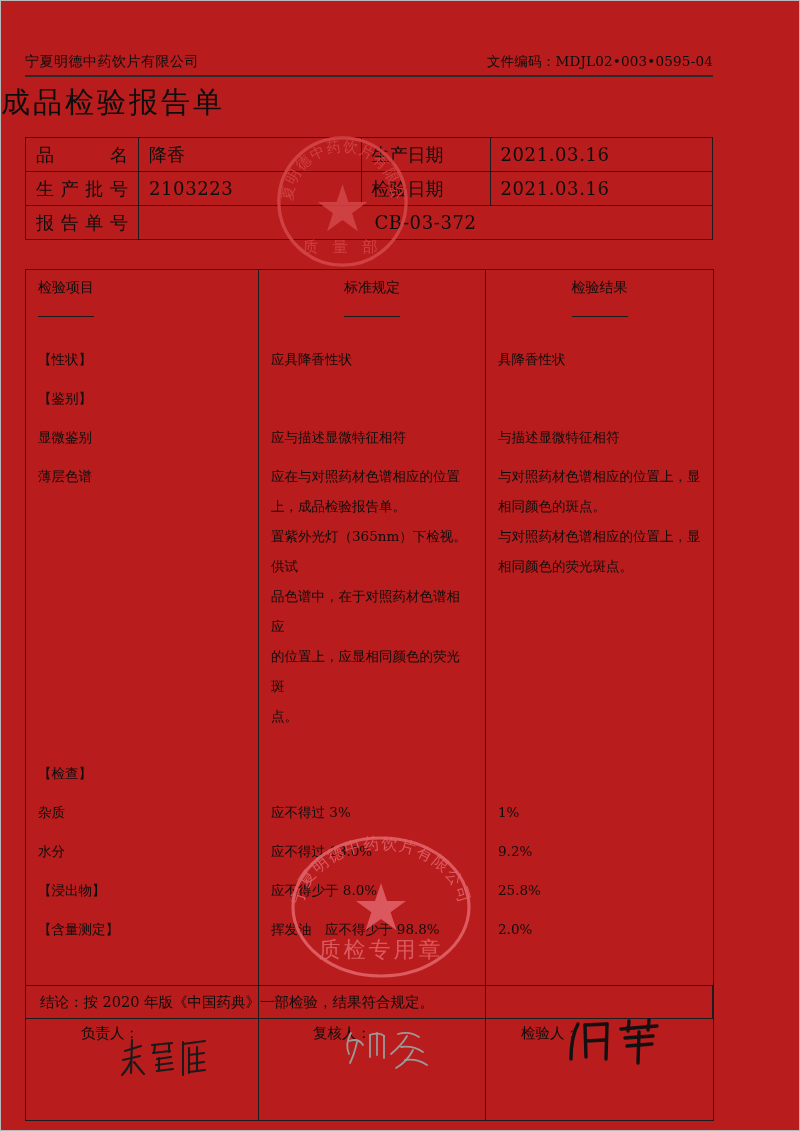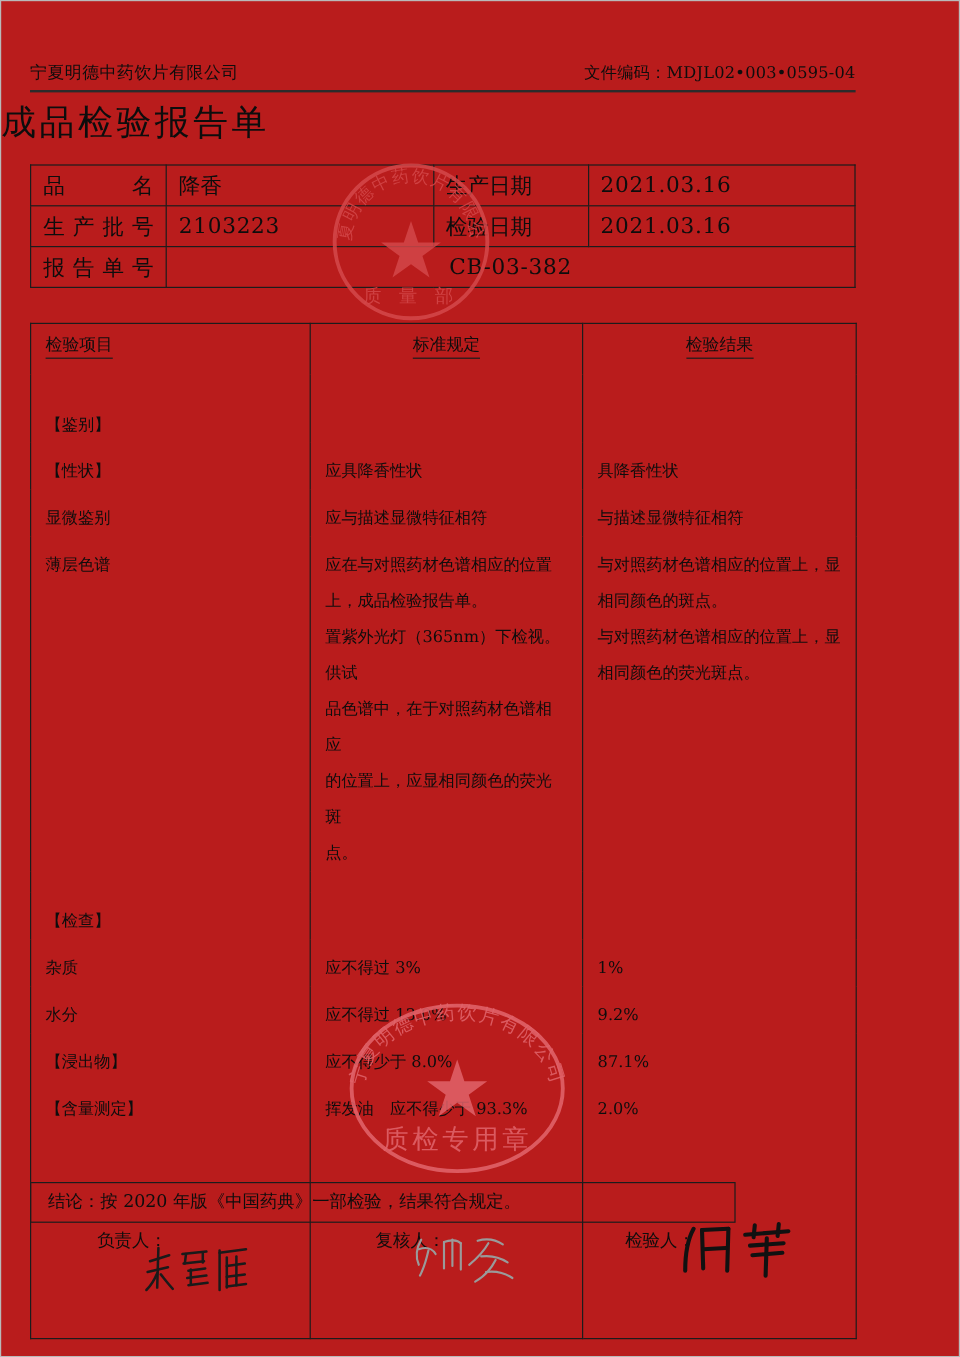--- a/index.html
+++ b/index.html
@@ -106,36 +106,36 @@
   .col-item { width: 233px; }
   .col-spec { width: 227px; }
   .col-res  { width: 228px; }
 
   .cell-pad { padding: 9px 12px 0 12px; }
 
   .hdr-row td { height: 42px; }
   .hdr-txt {
     display: inline-block;
     border-bottom: 1px solid #1c1c1c;
-    padding-bottom: 1px;
+    padding-bottom: 19px;
     font-size: 14px;
   }
   .hdr-center { text-align: center; }
 
   .line { line-height: 30px; white-space: nowrap; }
   .para { line-height: 30px; }
 
   .spacer-row td { height: 18px; }
 
   
   .conclusion {
     position: absolute;
     left: 24px;
     top: 984px;
-    width: 588px;
+    width: 688px;
     box-sizing: border-box;
     border: 1px solid #1c1c1c;
     height: 34px;
     line-height: 33px;
     padding-left: 14px;
     font-size: 14.5px;
   }
 
   
   .sign-row {
@@ -189,21 +189,21 @@
       <td class="val-num">2021.03.16</td>
     </tr>
     <tr>
       <td class="lbl">生产批号</td>
       <td class="val-num">2103223</td>
       <td class="lbl-r">检验日期</td>
       <td class="val-num">2021.03.16</td>
     </tr>
     <tr>
       <td class="lbl">报告单号</td>
-      <td class="val-num" colspan="3" style="text-align:center;">CB-03-382</td>
+      <td class="val-num" colspan="3" style="text-align:center;">CB-03-372</td>
     </tr>
   </tbody>
     </table>
 
   <table class="result-table">
     <colgroup>
       <col class="col-item">
         <col class="col-spec">
         <col class="col-res">
     </colgroup>
@@ -222,39 +222,39 @@
     </tr>
 
     <tr class="spacer-row">
           <td></td>
           <td></td>
           <td></td>
         </tr>
 
     <tr>
       <td>
+            <div class="cell-pad line">【性状】</div>
+          </td>
+      <td>
+            <div class="cell-pad line">应具降香性状</div>
+          </td>
+      <td>
+            <div class="cell-pad line">具降香性状</div>
+          </td>
+    </tr>
+
+    <tr>
+      <td>
             <div class="cell-pad line">【鉴别】</div>
           </td>
       <td>
             <div class="cell-pad line"></div>
           </td>
       <td>
             <div class="cell-pad line"></div>
-          </td>
-    </tr>
-
-    <tr>
-      <td>
-            <div class="cell-pad line">【性状】</div>
-          </td>
-      <td>
-            <div class="cell-pad line">应具降香性状</div>
-          </td>
-      <td>
-            <div class="cell-pad line">具降香性状</div>
           </td>
     </tr>
 
     <tr>
       <td>
             <div class="cell-pad line">显微鉴别</div>
           </td>
       <td>
             <div class="cell-pad line">应与描述显微特征相符</div>
           </td>
@@ -328,30 +328,30 @@
     </tr>
 
     <tr>
       <td>
             <div class="cell-pad line">【浸出物】</div>
           </td>
       <td>
             <div class="cell-pad line">应不得少于 8.0%</div>
           </td>
       <td>
-            <div class="cell-pad line">87.1%</div>
+            <div class="cell-pad line">25.8%</div>
           </td>
     </tr>
 
     <tr class="bottom-edge">
       <td style="height:215px;">
             <div class="cell-pad line">【含量测定】</div>
           </td>
       <td>
-            <div class="cell-pad line">挥发油　应不得少于 93.3%</div>
+            <div class="cell-pad line">挥发油　应不得少于 98.8%</div>
           </td>
       <td>
             <div class="cell-pad line">2.0%</div>
           </td>
     </tr>
   </tbody>
     </table>
 
   <div class="conclusion">结论：按 2020 年版《中国药典》一部检验，结果符合规定。</div>
 

